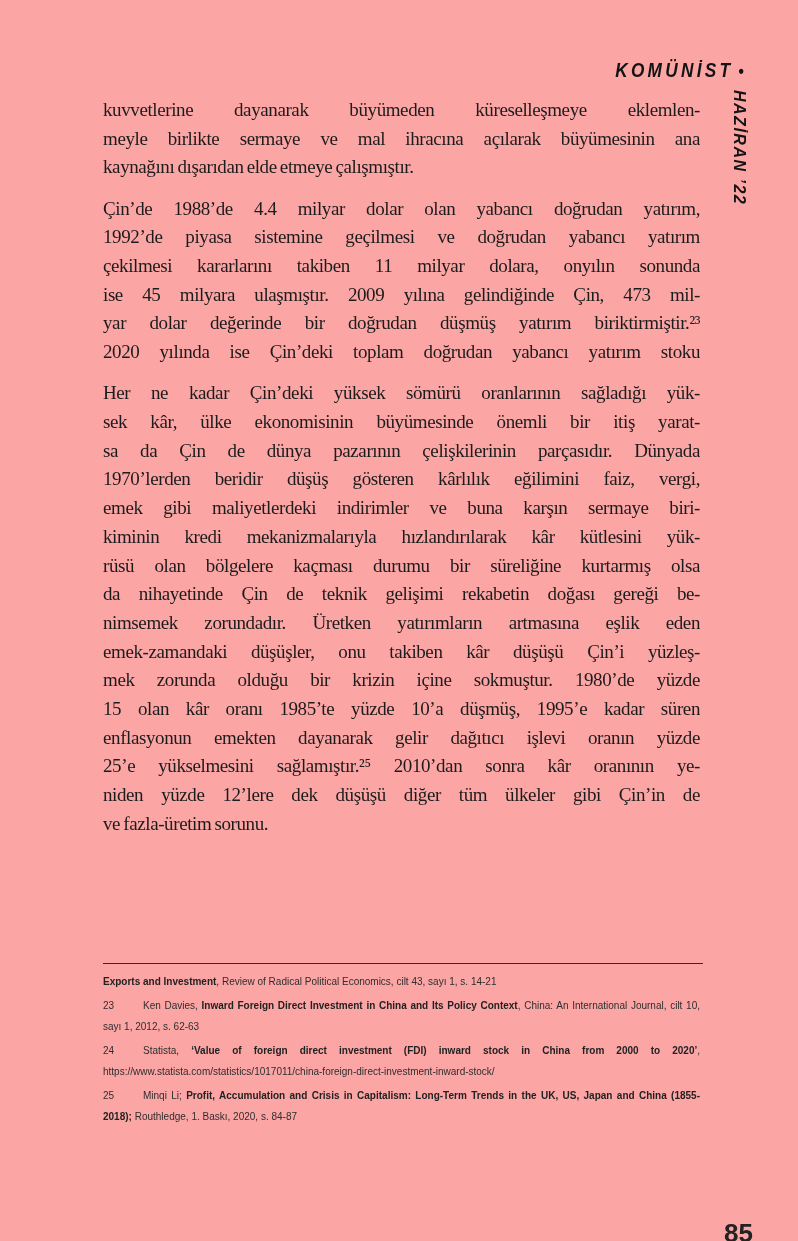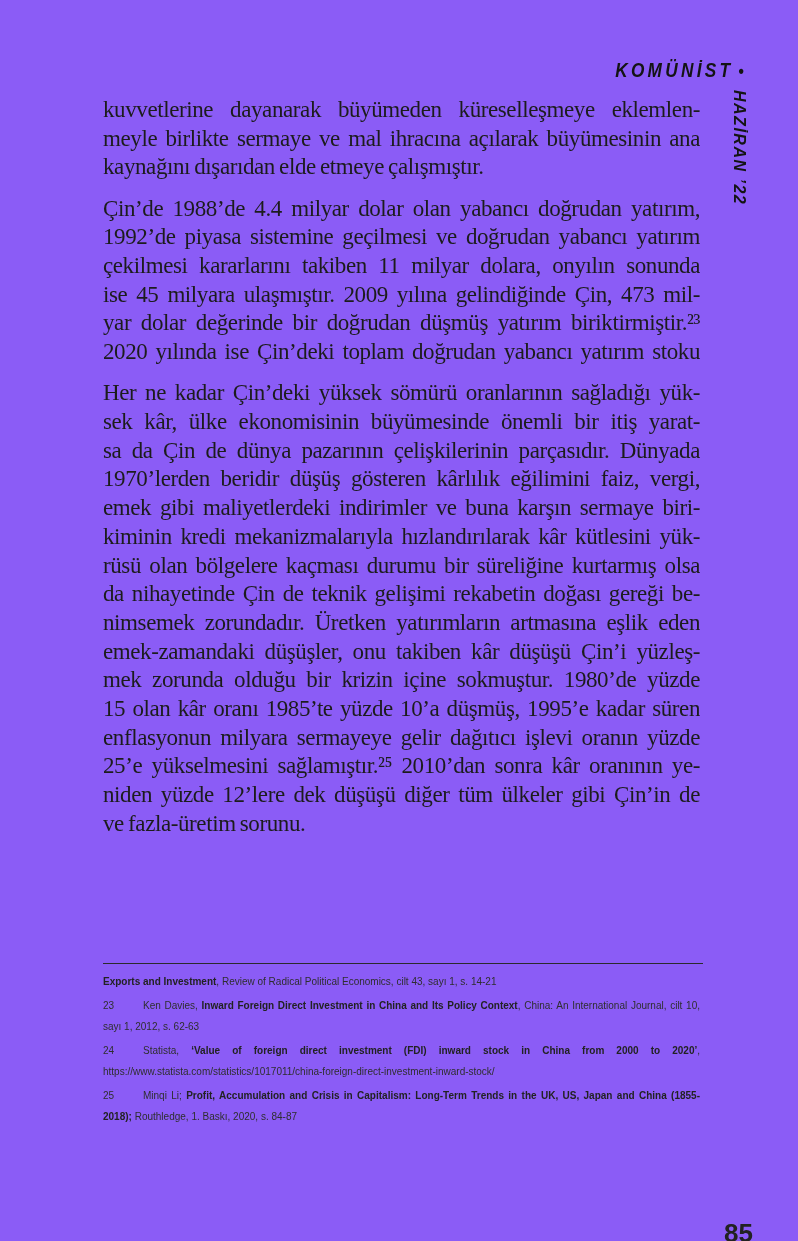--- a/index.html
+++ b/index.html
@@ -1,37 +1,37 @@
 <!DOCTYPE html>
 <html><head>
 <meta charset="utf-8">
 <style>
   html,body{margin:0;padding:0;background:#ffffff;}
   .page{
-    position:relative;width:798px;height:1241px;background:#8b5cf6;
+    position:relative;width:798px;height:1241px;background:#fca5a5;
     font-family:"Liberation Serif",serif;color:#1e1e1e;overflow:hidden;
   }
   
   .masthead{
     position:absolute;top:58px;right:54px;
     font-family:"Liberation Sans",sans-serif;font-weight:bold;font-style:italic;
     font-size:21px;letter-spacing:4px;color:#141414;white-space:nowrap;
     transform:scaleX(0.82);transform-origin:right center;
   }
   .masthead .dot{font-size:19px;letter-spacing:0;margin-left:6px;}
   .issue-vertical{
     position:absolute;top:90px;right:50px;
     writing-mode:vertical-rl;
     font-family:"Liberation Sans",sans-serif;font-weight:bold;font-style:italic;
     font-size:16px;letter-spacing:1.5px;color:#141414;white-space:nowrap;
   }
   
   .body-column{
     position:absolute;left:103px;top:96px;width:597px;
-    font-size:23px;line-height:28.7px;letter-spacing:-0.4px;word-spacing:-1.2px;
+    font-size:19px;line-height:28.7px;letter-spacing:-0.4px;word-spacing:-1.2px;
     color:#1c1c1c;
   }
   .paragraph{margin:0 0 12.5px 0;}
   .line{
     text-align:justify;text-align-last:justify;text-justify:inter-word;
     white-space:nowrap;overflow:hidden;
   }
   .line.para-end{text-align-last:left;}
   
   .fn-rule{
@@ -83,21 +83,21 @@
         <div class="line">sa da Çin de dünya pazarının çelişkilerinin parçasıdır. Dünyada</div>
         <div class="line">1970’lerden beridir düşüş gösteren kârlılık eğilimini faiz, vergi,</div>
         <div class="line">emek gibi maliyetlerdeki indirimler ve buna karşın sermaye biri-</div>
         <div class="line">kiminin kredi mekanizmalarıyla hızlandırılarak kâr kütlesini yük-</div>
         <div class="line">rüsü olan bölgelere kaçması durumu bir süreliğine kurtarmış olsa</div>
         <div class="line">da nihayetinde Çin de teknik gelişimi rekabetin doğası gereği be-</div>
         <div class="line">nimsemek zorundadır. Üretken yatırımların artmasına eşlik eden</div>
         <div class="line">emek-zamandaki düşüşler, onu takiben kâr düşüşü Çin’i yüzleş-</div>
         <div class="line">mek zorunda olduğu bir krizin içine sokmuştur. 1980’de yüzde</div>
         <div class="line">15 olan kâr oranı 1985’te yüzde 10’a düşmüş, 1995’e kadar süren</div>
-        <div class="line">enflasyonun milyara sermayeye gelir dağıtıcı işlevi oranın yüzde</div>
+        <div class="line">enflasyonun emekten dayanarak gelir dağıtıcı işlevi oranın yüzde</div>
         <div class="line">25’e yükselmesini sağlamıştır.²⁵ 2010’dan sonra kâr oranının ye-</div>
         <div class="line">niden yüzde 12’lere dek düşüşü diğer tüm ülkeler gibi Çin’in de</div>
         <div class="line para-end">ve fazla-üretim sorunu.</div>
       </div>
     </div>
 
   <div class="fn-rule"></div>
 
   <div class="footnotes">
       <p class="footnote"><span class="seg-bold">Exports and Investment</span><span class="seg">, Review of Radical Political Economics, cilt 43, sayı 1, s. 14-21</span></p>

